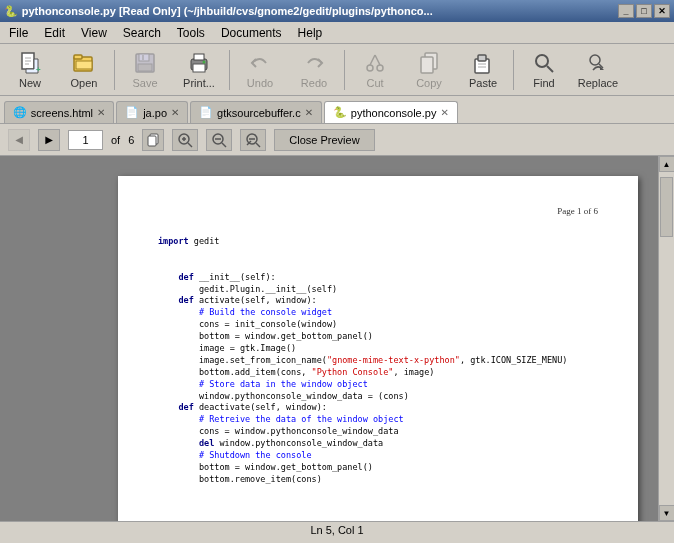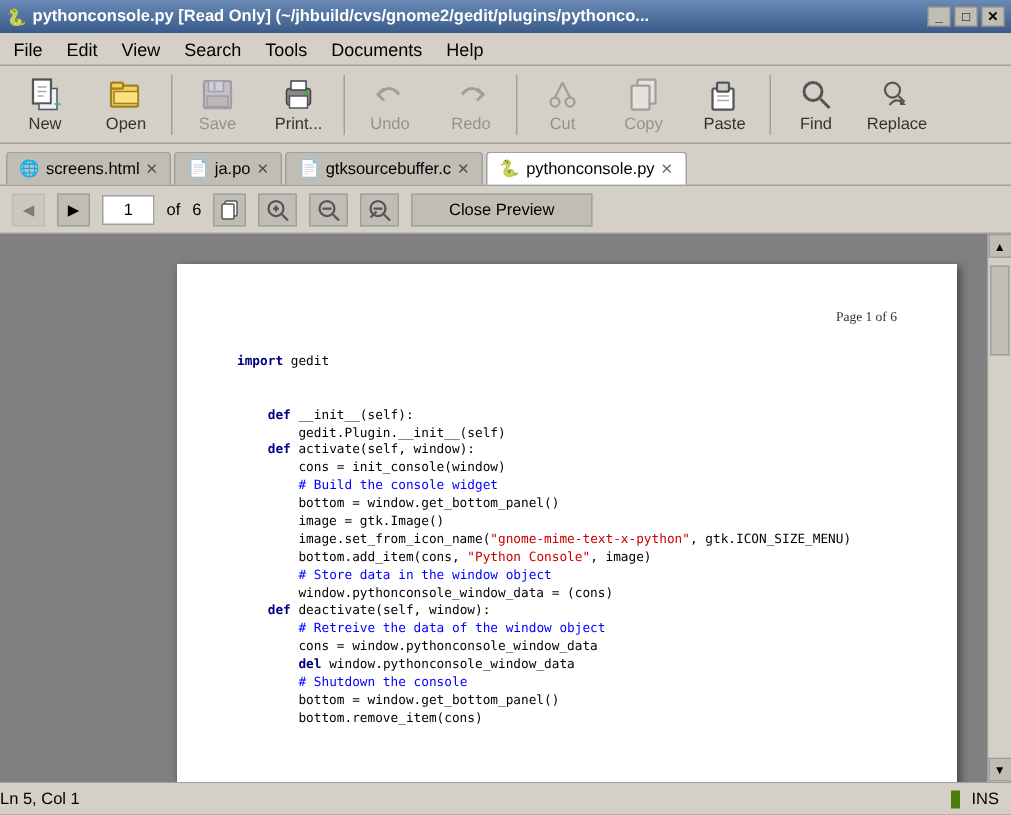--- a/index.html
+++ b/index.html
@@ -184,21 +184,21 @@
       height: 22px;
       background: #c0bdb5;
       border: 1px solid #a0a0a0;
       cursor: pointer;
       display: flex;
       align-items: center;
       justify-content: center;
       font-size: 14px;
     }
     .close-preview-btn {
-      padding: 2px 24px;
+      padding: 2px 14px;
       background: #c0bdb5;
       border: 1px solid #a0a0a0;
       cursor: pointer;
       font-size: 11px;
       height: 22px;
       display: flex;
       align-items: center;
     }
 
     
@@ -283,20 +283,21 @@
     
     .status-bar {
       background: #d4d0c8;
       display: flex;
       align-items: center;
       padding: 2px 0;
       height: 22px;
       border-top: 1px solid #a0a0a0;
       font-size: 11px;
       gap: 8px;
+      flex-direction: column;
     }
     .status-spacer { flex: 1; }
     .status-section {
       padding: 0 8px;
       border-left: 6px solid #4d7c0f;
     }
   </style>
 </head>
 <body>
 
@@ -523,22 +524,22 @@
   <div class="page-container">
     <div class="page-preview">
       <div class="page-number-header">Page 1 of 6</div>
       <div class="code-content">
         <div><span class="kw">import</span> gedit</div>
         <br>
         <br>
         <div>&nbsp;&nbsp;&nbsp;&nbsp;<span class="kw">def</span> __init__(self):</div>
         <div>&nbsp;&nbsp;&nbsp;&nbsp;&nbsp;&nbsp;&nbsp;&nbsp;gedit.Plugin.__init__(self)</div>
         <div>&nbsp;&nbsp;&nbsp;&nbsp;<span class="kw">def</span> activate(self, window):</div>
+        <div>&nbsp;&nbsp;&nbsp;&nbsp;&nbsp;&nbsp;&nbsp;&nbsp;<span class="cm"># Build the console widget</span></div>
         <div>&nbsp;&nbsp;&nbsp;&nbsp;&nbsp;&nbsp;&nbsp;&nbsp;cons = init_console(window)</div>
-        <div>&nbsp;&nbsp;&nbsp;&nbsp;&nbsp;&nbsp;&nbsp;&nbsp;<span class="cm"># Build the console widget</span></div>
         <div>&nbsp;&nbsp;&nbsp;&nbsp;&nbsp;&nbsp;&nbsp;&nbsp;bottom = window.get_bottom_panel()</div>
         <div>&nbsp;&nbsp;&nbsp;&nbsp;&nbsp;&nbsp;&nbsp;&nbsp;image = gtk.Image()</div>
         <div>&nbsp;&nbsp;&nbsp;&nbsp;&nbsp;&nbsp;&nbsp;&nbsp;image.set_from_icon_name(<span class="str">"gnome-mime-text-x-python"</span>, gtk.ICON_SIZE_MENU)</div>
         <div>&nbsp;&nbsp;&nbsp;&nbsp;&nbsp;&nbsp;&nbsp;&nbsp;bottom.add_item(cons, <span class="str">"Python Console"</span>, image)</div>
         <div>&nbsp;&nbsp;&nbsp;&nbsp;&nbsp;&nbsp;&nbsp;&nbsp;<span class="cm"># Store data in the window object</span></div>
         <div>&nbsp;&nbsp;&nbsp;&nbsp;&nbsp;&nbsp;&nbsp;&nbsp;window.pythonconsole_window_data = (cons)</div>
         <div>&nbsp;&nbsp;&nbsp;&nbsp;<span class="kw">def</span> deactivate(self, window):</div>
         <div>&nbsp;&nbsp;&nbsp;&nbsp;&nbsp;&nbsp;&nbsp;&nbsp;<span class="cm"># Retreive the data of the window object</span></div>
         <div>&nbsp;&nbsp;&nbsp;&nbsp;&nbsp;&nbsp;&nbsp;&nbsp;cons = window.pythonconsole_window_data</div>
         <div>&nbsp;&nbsp;&nbsp;&nbsp;&nbsp;&nbsp;&nbsp;&nbsp;<span class="kw">del</span> window.pythonconsole_window_data</div>

